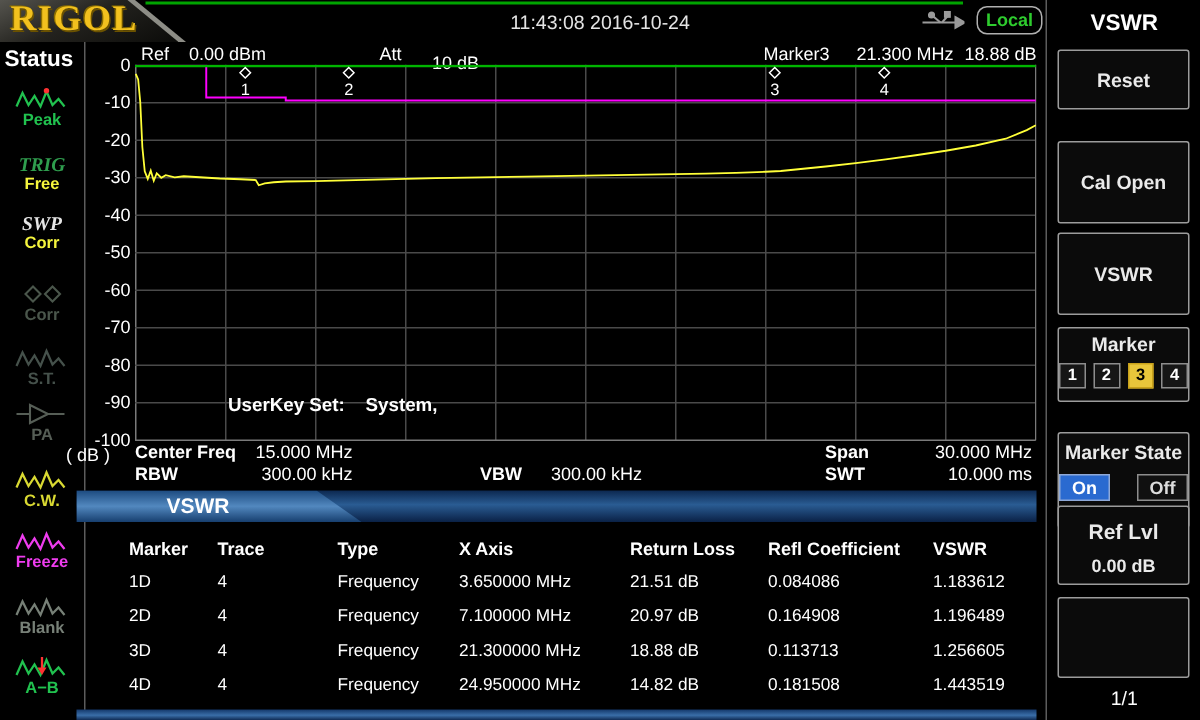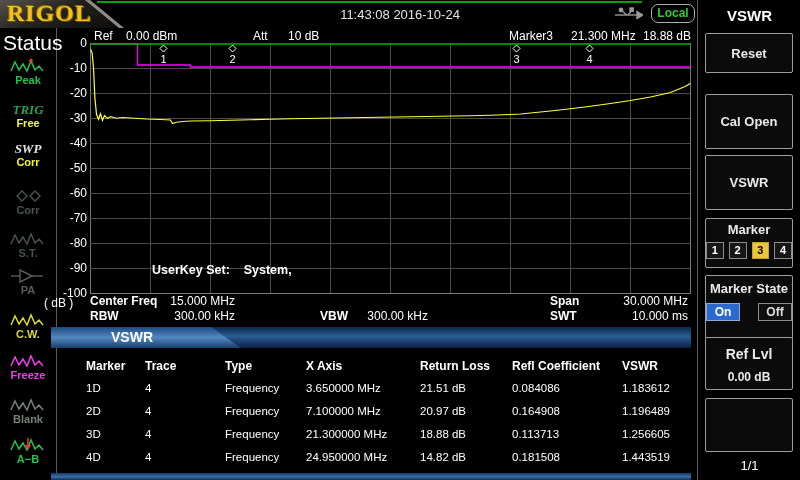--- a/index.html
+++ b/index.html
@@ -17,21 +17,21 @@
              text-shadow:1px 1px 0 #6b5200,-1px -1px 0 #8a6d00;}
   .top-green-line{position:absolute;left:97px;top:1px;width:545px;height:2px;background:#00a400;}
   .tb-time{position:absolute;left:290px;top:7px;width:220px;text-align:center;
            font-size:13px;color:#e4e4e4;}
   .usb-icon{position:absolute;left:613px;top:7px;}
   .local-box{position:absolute;left:651px;top:4px;width:42px;height:17px;border:1px solid #b0b0b0;
              border-radius:7px;text-align:center;line-height:17px;font-size:12px;font-weight:bold;color:#2ecc2e;}
   
   .sidebar{position:absolute;left:0;top:28px;width:56px;height:452px;background:#000;
            border-right:1px solid #5c5c5c;}
-  .status-title{position:absolute;left:3px;top:3px;font-size:21px;font-weight:normal;color:#fff;}
+  .status-title{position:absolute;left:3px;top:3px;font-size:15px;font-weight:bold;color:#fff;}
   .status-item{position:absolute;left:0;width:56px;text-align:center;}
   .status-item .icon{height:17px;line-height:17px;}
   .status-item .slabel{font-size:11px;font-weight:bold;line-height:11px;}
   .icon-text{font-family:"Liberation Serif",serif;font-style:italic;font-weight:bold;font-size:13px;line-height:15px;}
   
   .refrow{position:absolute;top:29px;font-size:12px;}
   .ytick{position:absolute;width:32px;text-align:right;font-size:12px;color:#fff;left:55px;}
   .db-unit{position:absolute;left:44px;top:296px;font-size:12px;color:#fff;}
   .plot-wrap{position:absolute;left:90px;top:43px;width:601px;height:251px;}
   .userkey{position:absolute;left:152px;top:263px;font-size:12.5px;font-weight:bold;white-space:pre;}
@@ -160,21 +160,21 @@
               <polygon points="16,8 22,8 19,13" fill="#ff3232"></polygon>
             </svg></div>
           <div class="slabel" style="color: rgb(33, 194, 79);">A−B</div>
         </div>
       </div>
   </div>
 
   <span class="refrow b" style="left:94px;">Ref</span>
   <span class="refrow" style="left:126px;">0.00 dBm</span>
   <span class="refrow b" style="left:253px;">Att</span>
-  <span class="refrow" style="left:288px;">10 dB</span>
+  <span class="refrow" style="left:288px;margin-top:6px;">10 dB</span>
   <span class="refrow b" style="left:509px;">Marker3</span>
   <span class="refrow" style="left:571px;">21.300 MHz</span>
   <span class="refrow" style="left:643px;">18.88 dB</span>
 
   <div id="yticks">
       <div class="ytick" style="top: 36px;">0</div>
       <div class="ytick" style="top: 61px;">-10</div>
       <div class="ytick" style="top: 86px;">-20</div>
       <div class="ytick" style="top: 111px;">-30</div>
       <div class="ytick" style="top: 136px;">-40</div>
@@ -305,21 +305,21 @@
     <div class="softkey" style="top:218px;height:50px;">
       <div style="margin-top:3px;">Marker</div>
       <div class="mk-row" id="marker-boxes">
           <div class="mk-box">1</div>
           <div class="mk-box">2</div>
           <div class="mk-box sel">3</div>
           <div class="mk-box">4</div>
         </div>
     </div>
 
-    <div class="softkey" style="top:275px;height:64px;">
+    <div class="softkey" style="top:288px;height:64px;">
       <div style="margin-top:5px;">Marker State</div>
       <div class="oo-row">
         <div class="oo on-sel">On</div>
         <div class="oo off-n">Off</div>
       </div>
     </div>
 
     <div class="softkey" style="top:337px;height:53px;">
       <div style="margin-top:8px;font-size:14px;">Ref Lvl</div>
       <div style="margin-top:8px;font-size:12px;">0.00 dB</div>

